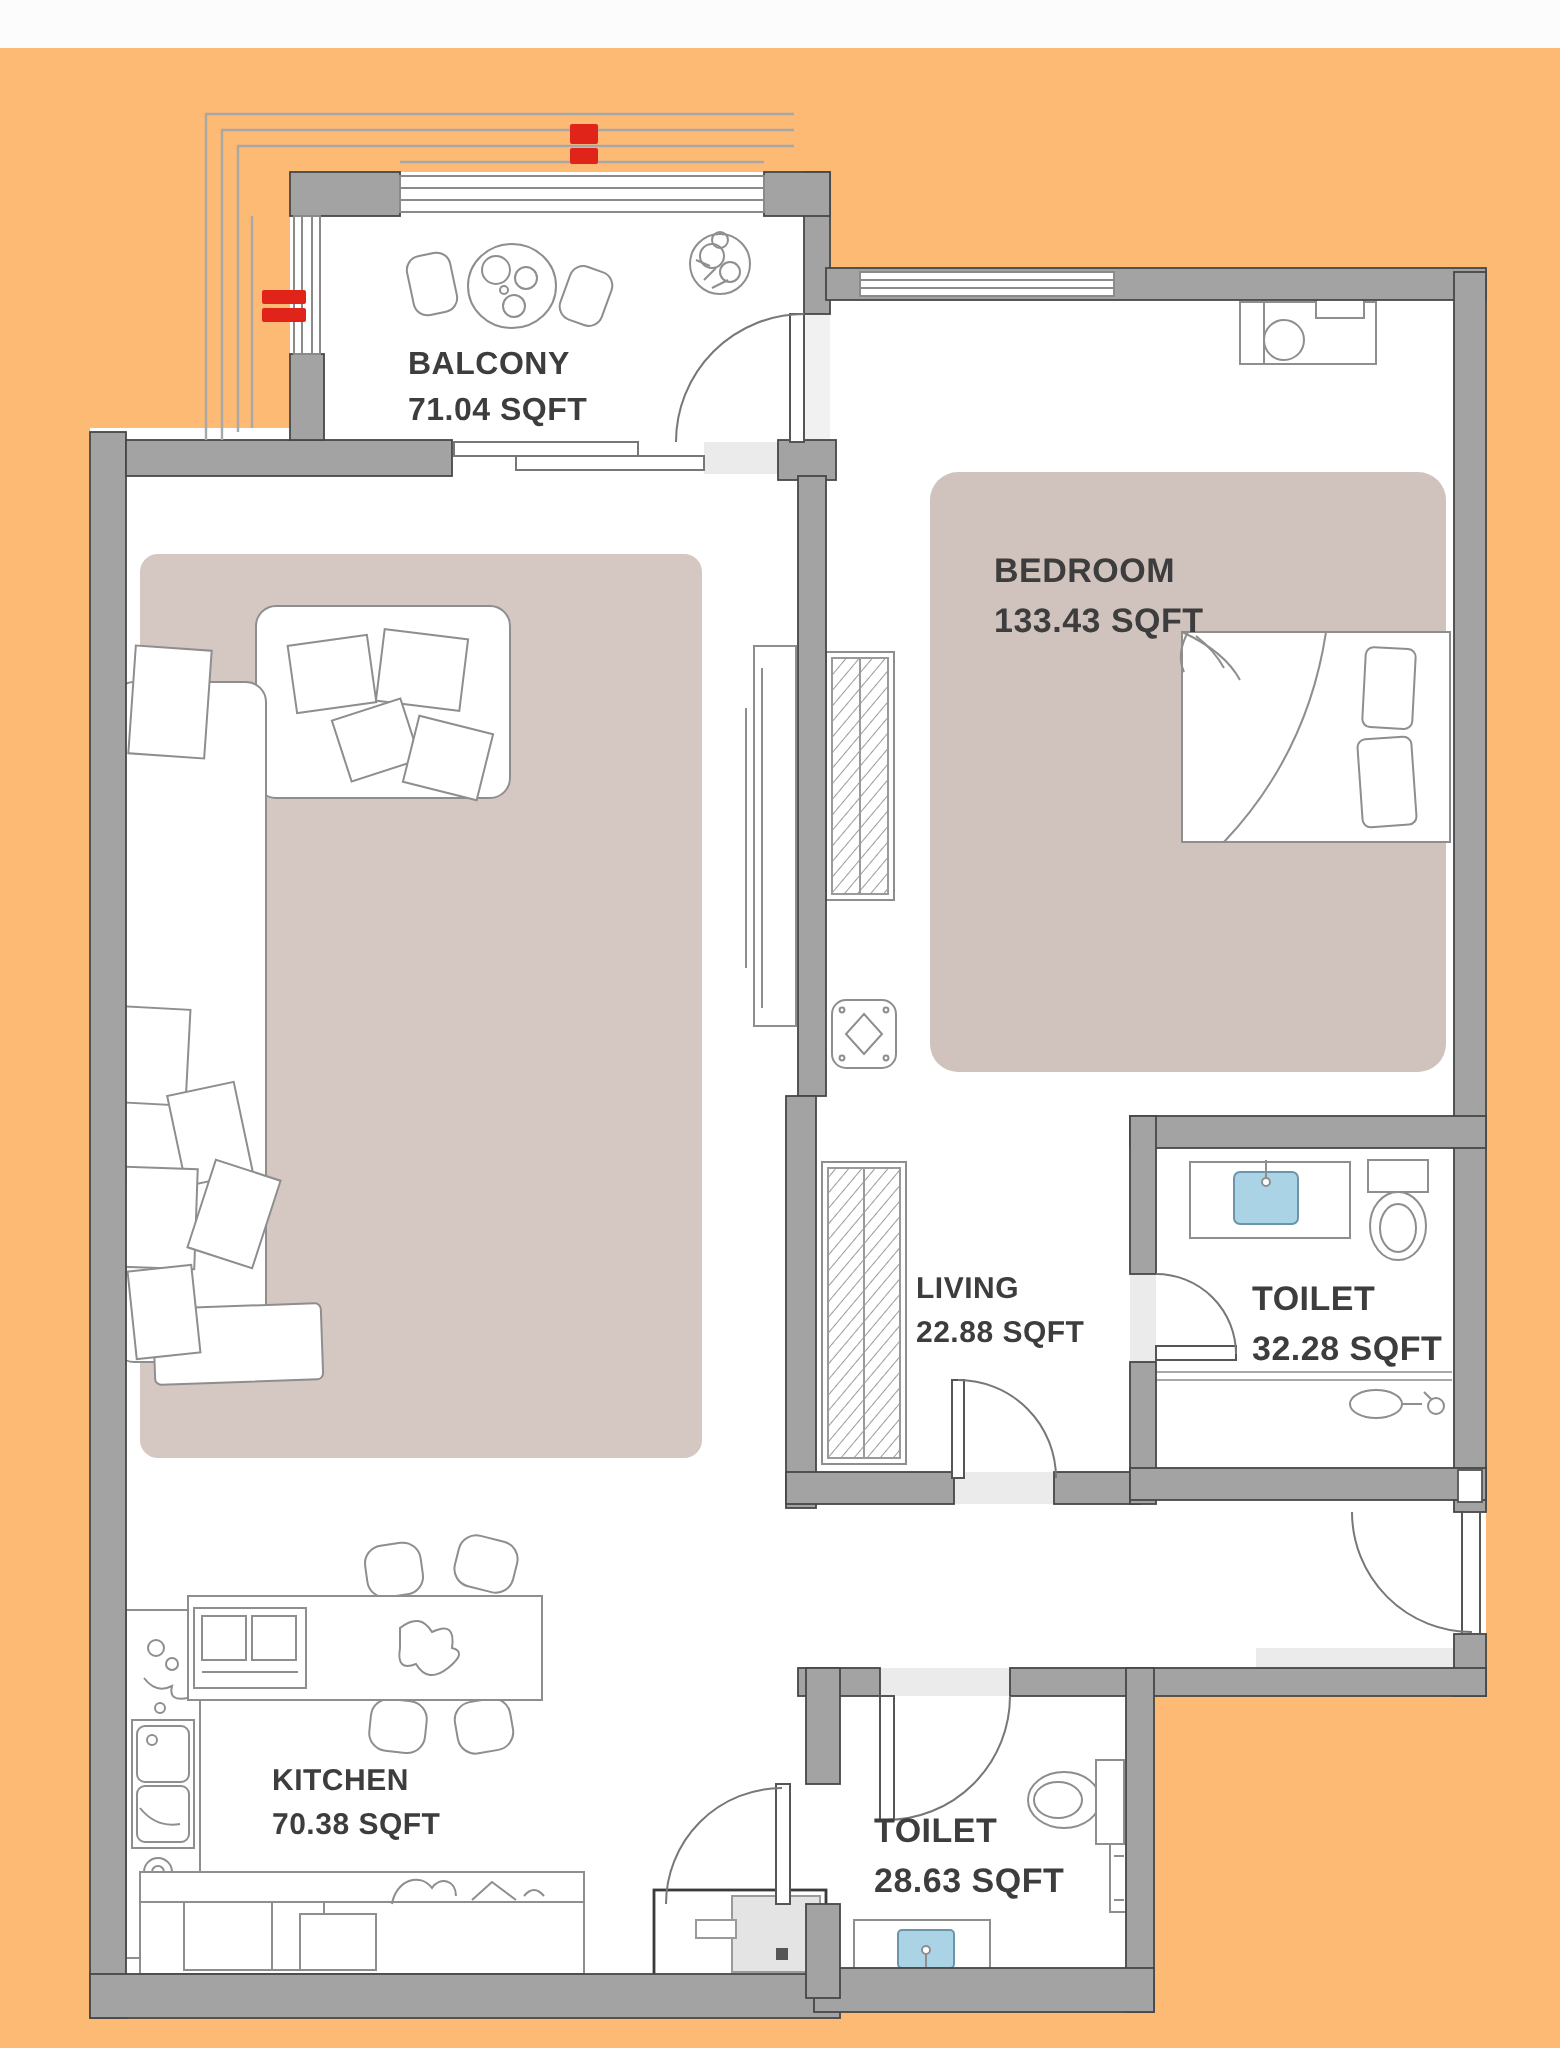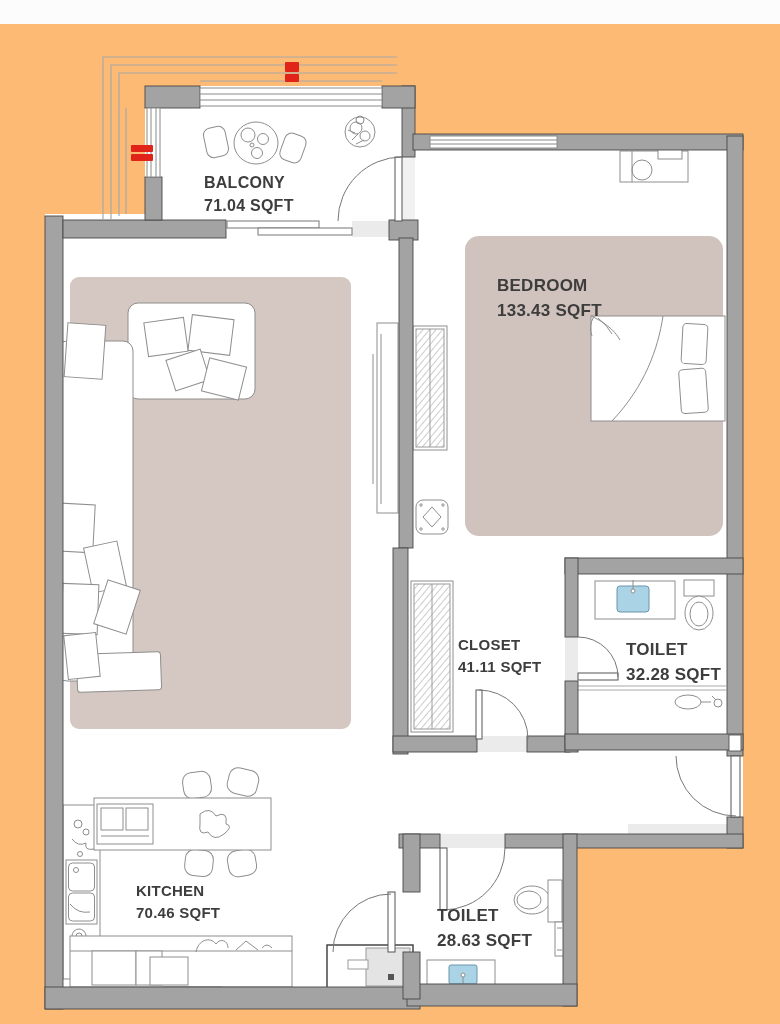--- a/index.html
+++ b/index.html
@@ -297,32 +297,32 @@
   <div>71.04 SQFT</div>
 </div>
 
 <div class="room-label fs17" style="left:497px;top:250px">
   <div>BEDROOM</div>
   <div>133.43 SQFT</div>
 </div>
 
 
 <div class="room-label fs15" style="left:458px;top:610px">
-  <div>CLOSET</div>
-  <div>41.11 SQFT</div>
+  <div>LIVING</div>
+  <div>22.88 SQFT</div>
 </div>
 
 <div class="room-label fs17" style="left:626px;top:614px">
   <div>TOILET</div>
   <div>32.28 SQFT</div>
 </div>
 
 <div class="room-label fs155" style="left:136px;top:856px">
   <div>KITCHEN</div>
-  <div>70.46 SQFT</div>
+  <div>70.38 SQFT</div>
 </div>
 
 <div class="room-label fs17" style="left:437px;top:880px">
   <div>TOILET</div>
   <div>28.63 SQFT</div>
 </div>
 
 </div>
 
 </body></html>

